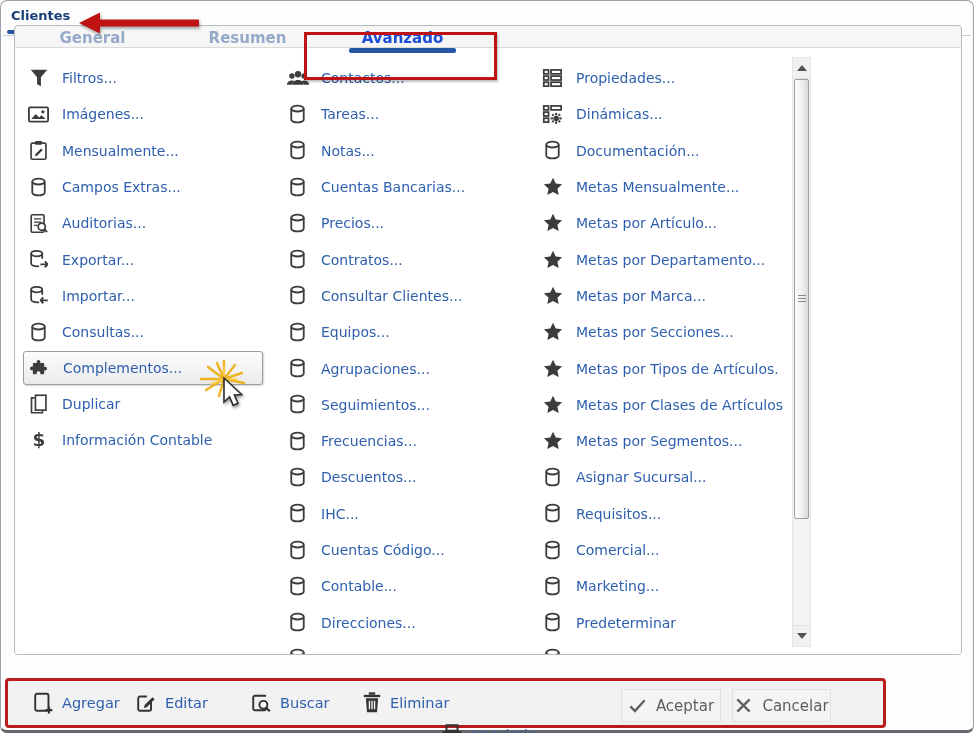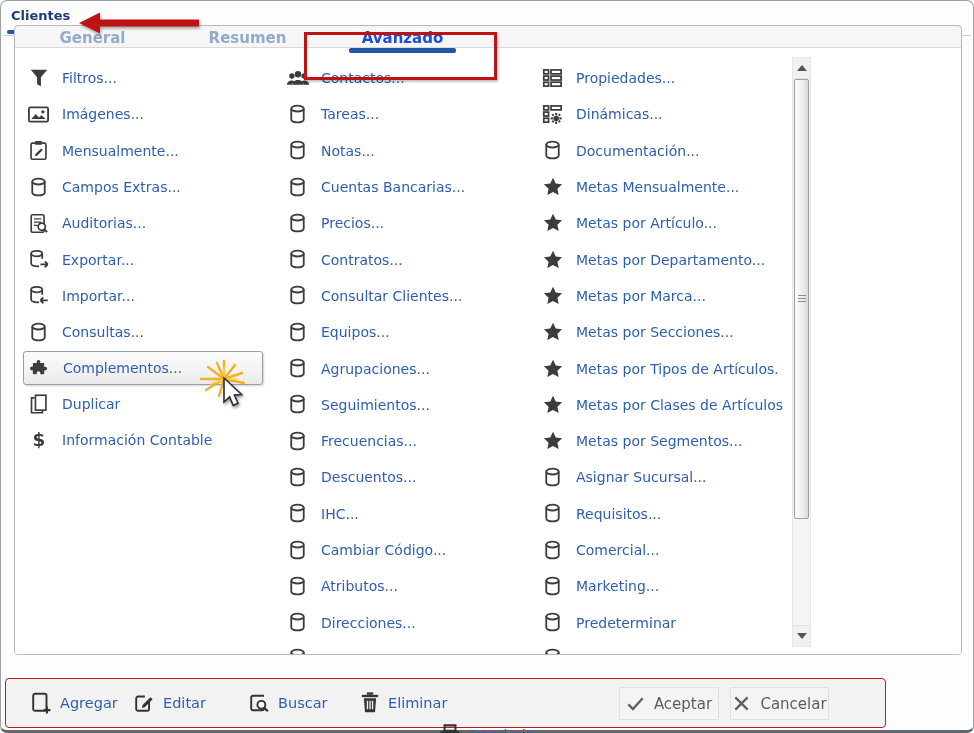--- a/index.html
+++ b/index.html
@@ -60,21 +60,21 @@
     border:1px solid #9b9fa3;border-radius:2px;
     background:linear-gradient(90deg,#fdfdfd 0%,#efefef 55%,#d8d8d8 100%);}
   .sb-grip{position:absolute;left:3px;top:50%;margin-top:-4px;width:8px;height:8px;
     background:repeating-linear-gradient(#8a8a8a 0 1px,transparent 1px 3px);}
 
   
   .cursor-overlay{position:absolute;left:196px;top:357px;width:64px;height:60px;z-index:50;pointer-events:none;}
 
   
   .footer{position:absolute;left:4px;top:677px;width:881px;height:50px;box-sizing:border-box;
-    background:#f2f2f2;border:1px solid #b91c1c;border-radius:4px;text-decoration:underline;}
+    background:#f2f2f2;border:3px solid #b91c1c;border-radius:4px;text-decoration:underline;}
   .footer-actions{position:absolute;inset:0;}
   .footer-action{position:absolute;top:50%;transform:translateY(-50%);display:flex;align-items:center;gap:8px;cursor:default;}
   .footer-action .fa-label{font-size:14.5px;color:#2e5fae;white-space:nowrap;}
   .footer-action:nth-child(1){left:24px;}
   .footer-action:nth-child(2){left:127px;}
   .footer-action:nth-child(3){left:242px;}
   .footer-action:nth-child(4){left:354px;}
   .footer-action:nth-child(5){left:432px;margin-top:32px;}
   .dlg-btn{position:absolute;top:8px;height:33px;box-sizing:border-box;display:flex;align-items:center;justify-content:center;gap:9px;
     background:#f4f4f4;border:1px solid #e0e0e0;color:#5d5d5d;font-size:15px;cursor:default;}
@@ -327,30 +327,30 @@
               </span>
               <span class="mi-label">IHC...</span>
             </div>
             <div class="menu-item">
               <span class="mi-icon">
                 <svg viewBox="0 0 24 24" width="23" height="23">
                   <path d="M5.5 5.8v11.4a6.5 3.1 0 0 0 13 0V5.8" fill="none" stroke="#3c3c3c" stroke-width="1.9"></path>
                   <ellipse cx="12" cy="5.8" rx="6.5" ry="3.1" fill="none" stroke="#3c3c3c" stroke-width="1.9"></ellipse>
                 </svg>
               </span>
-              <span class="mi-label">Cambiar Código...</span>
-            </div>
-            <div class="menu-item">
-              <span class="mi-icon">
-                <svg viewBox="0 0 24 24" width="23" height="23">
-                  <path d="M5.5 5.8v11.4a6.5 3.1 0 0 0 13 0V5.8" fill="none" stroke="#3c3c3c" stroke-width="1.9"></path>
-                  <ellipse cx="12" cy="5.8" rx="6.5" ry="3.1" fill="none" stroke="#3c3c3c" stroke-width="1.9"></ellipse>
-                </svg>
-              </span>
-              <span class="mi-label">Atributos...</span>
+              <span class="mi-label">Cuentas Código...</span>
+            </div>
+            <div class="menu-item">
+              <span class="mi-icon">
+                <svg viewBox="0 0 24 24" width="23" height="23">
+                  <path d="M5.5 5.8v11.4a6.5 3.1 0 0 0 13 0V5.8" fill="none" stroke="#3c3c3c" stroke-width="1.9"></path>
+                  <ellipse cx="12" cy="5.8" rx="6.5" ry="3.1" fill="none" stroke="#3c3c3c" stroke-width="1.9"></ellipse>
+                </svg>
+              </span>
+              <span class="mi-label">Contable...</span>
             </div>
             <div class="menu-item">
               <span class="mi-icon">
                 <svg viewBox="0 0 24 24" width="23" height="23">
                   <path d="M5.5 5.8v11.4a6.5 3.1 0 0 0 13 0V5.8" fill="none" stroke="#3c3c3c" stroke-width="1.9"></path>
                   <ellipse cx="12" cy="5.8" rx="6.5" ry="3.1" fill="none" stroke="#3c3c3c" stroke-width="1.9"></ellipse>
                 </svg>
               </span>
               <span class="mi-label">Direcciones...</span>
             </div>

